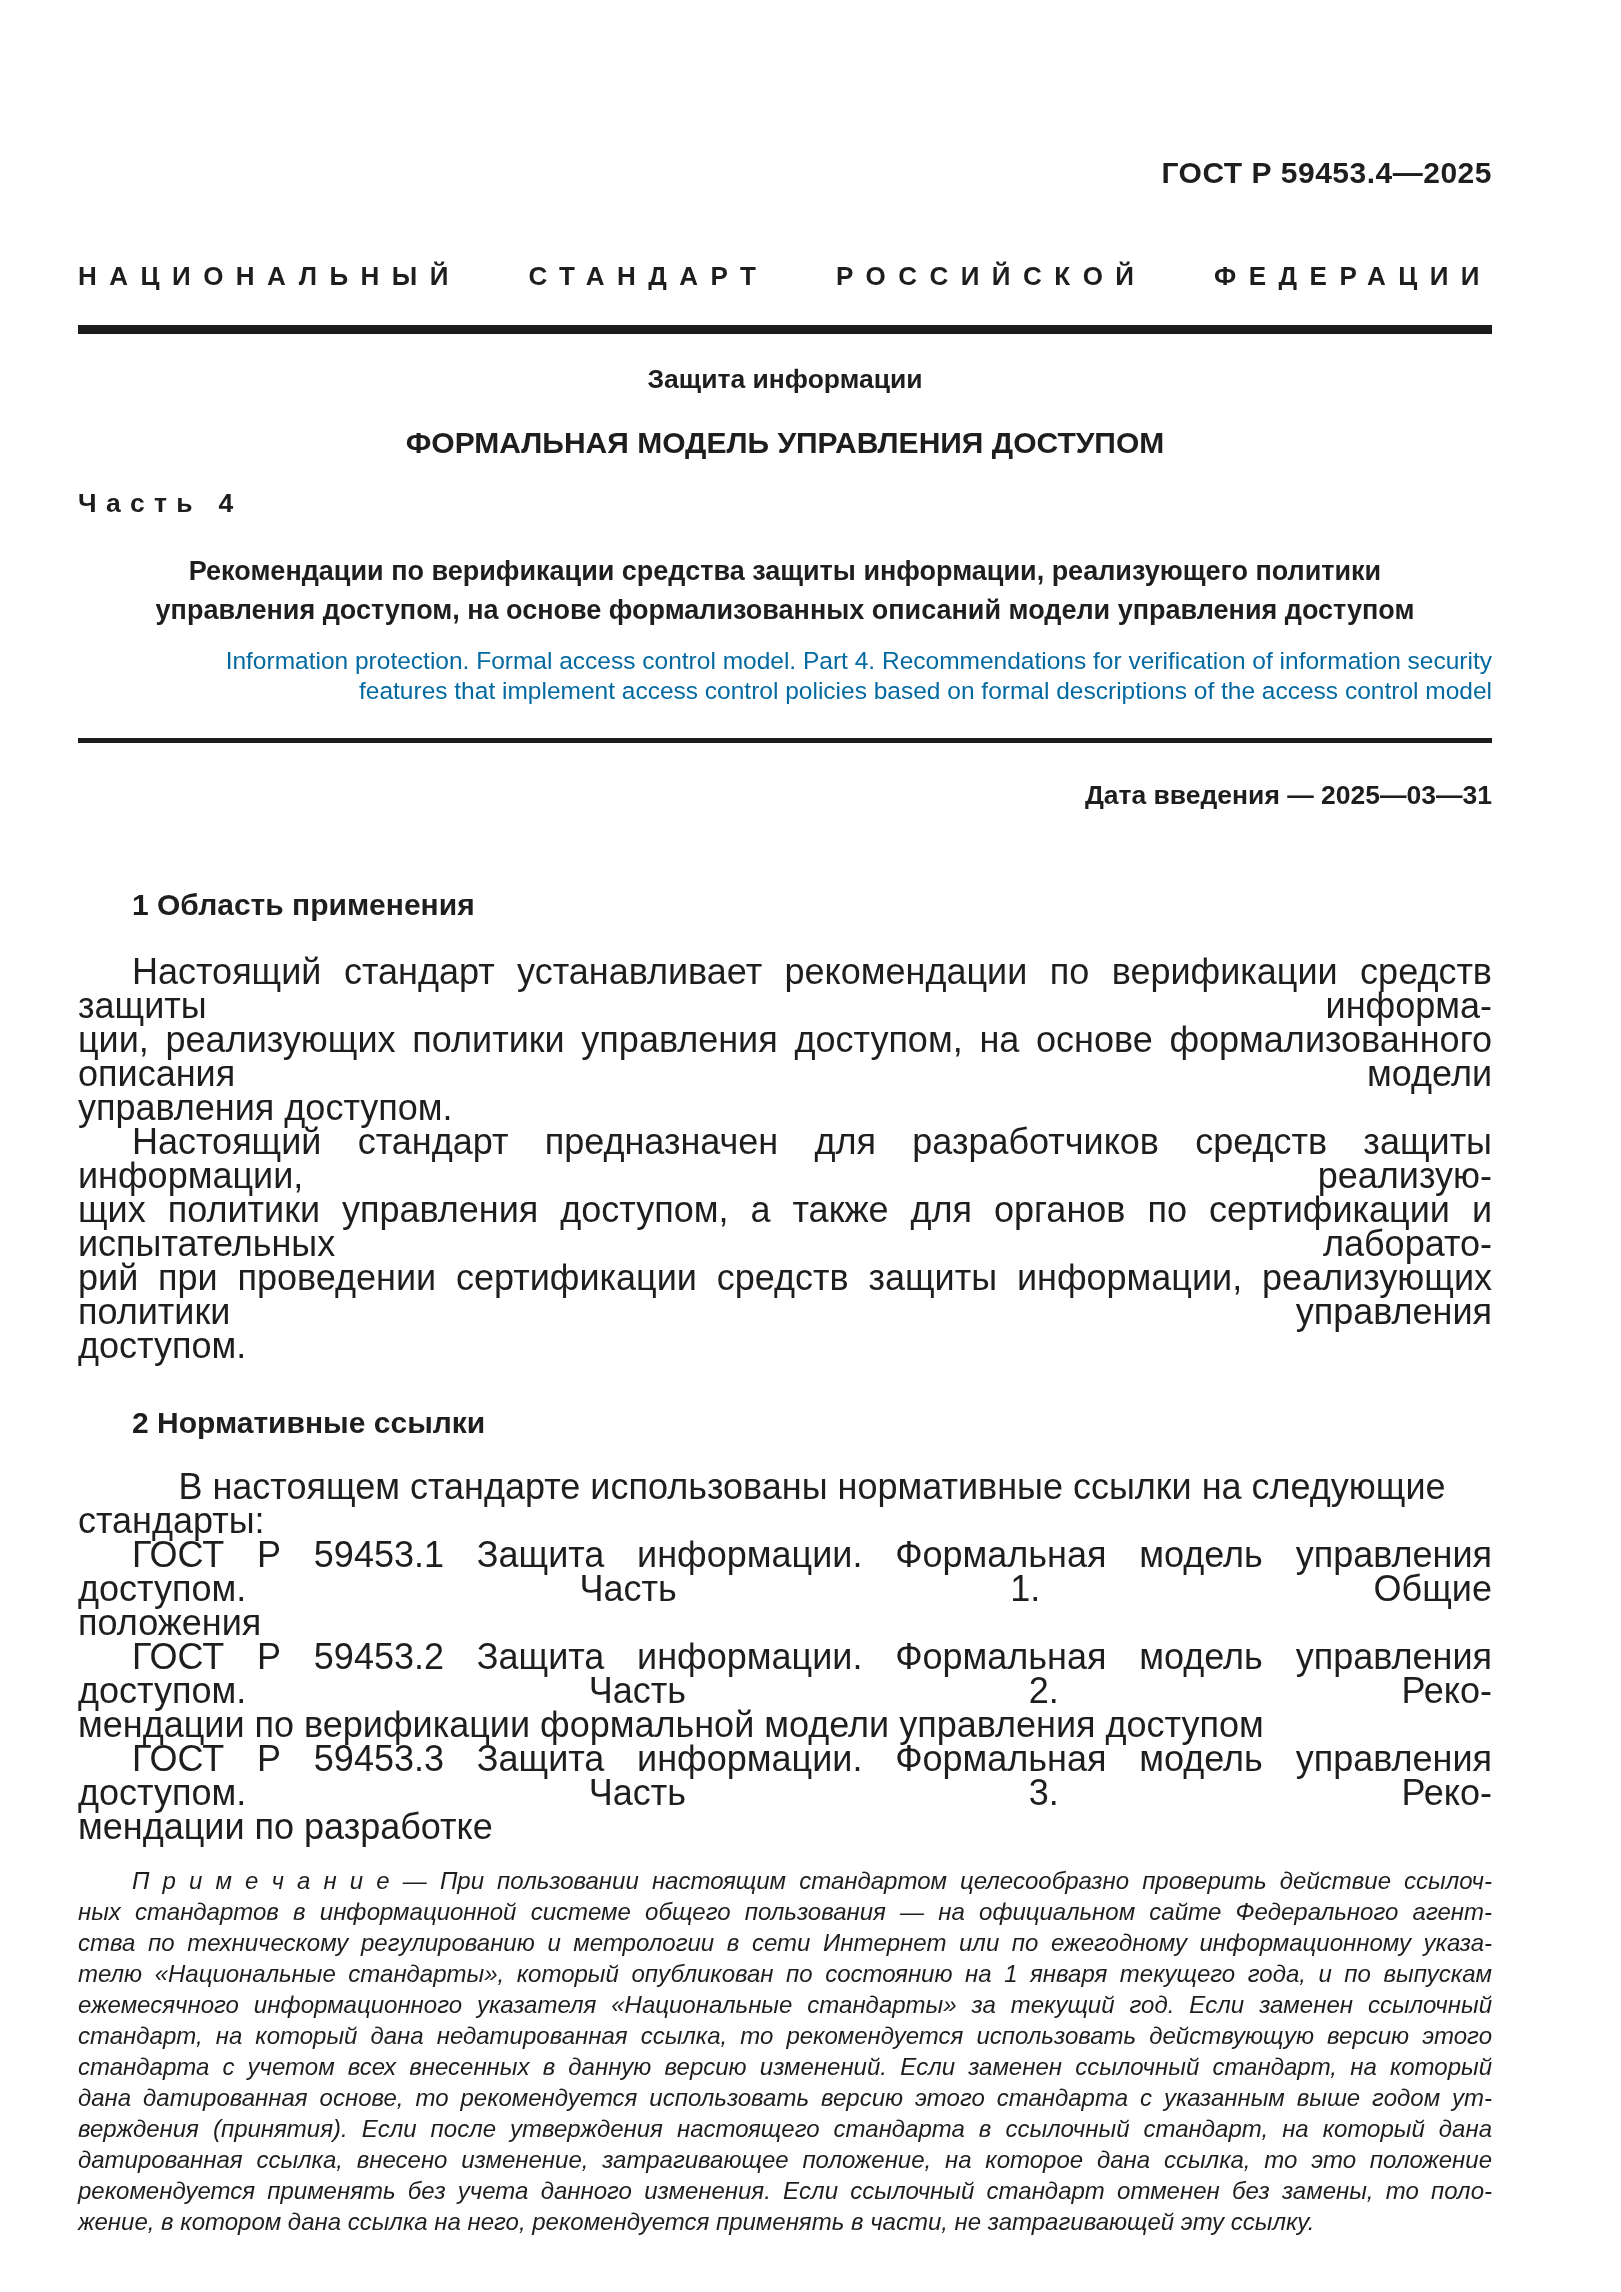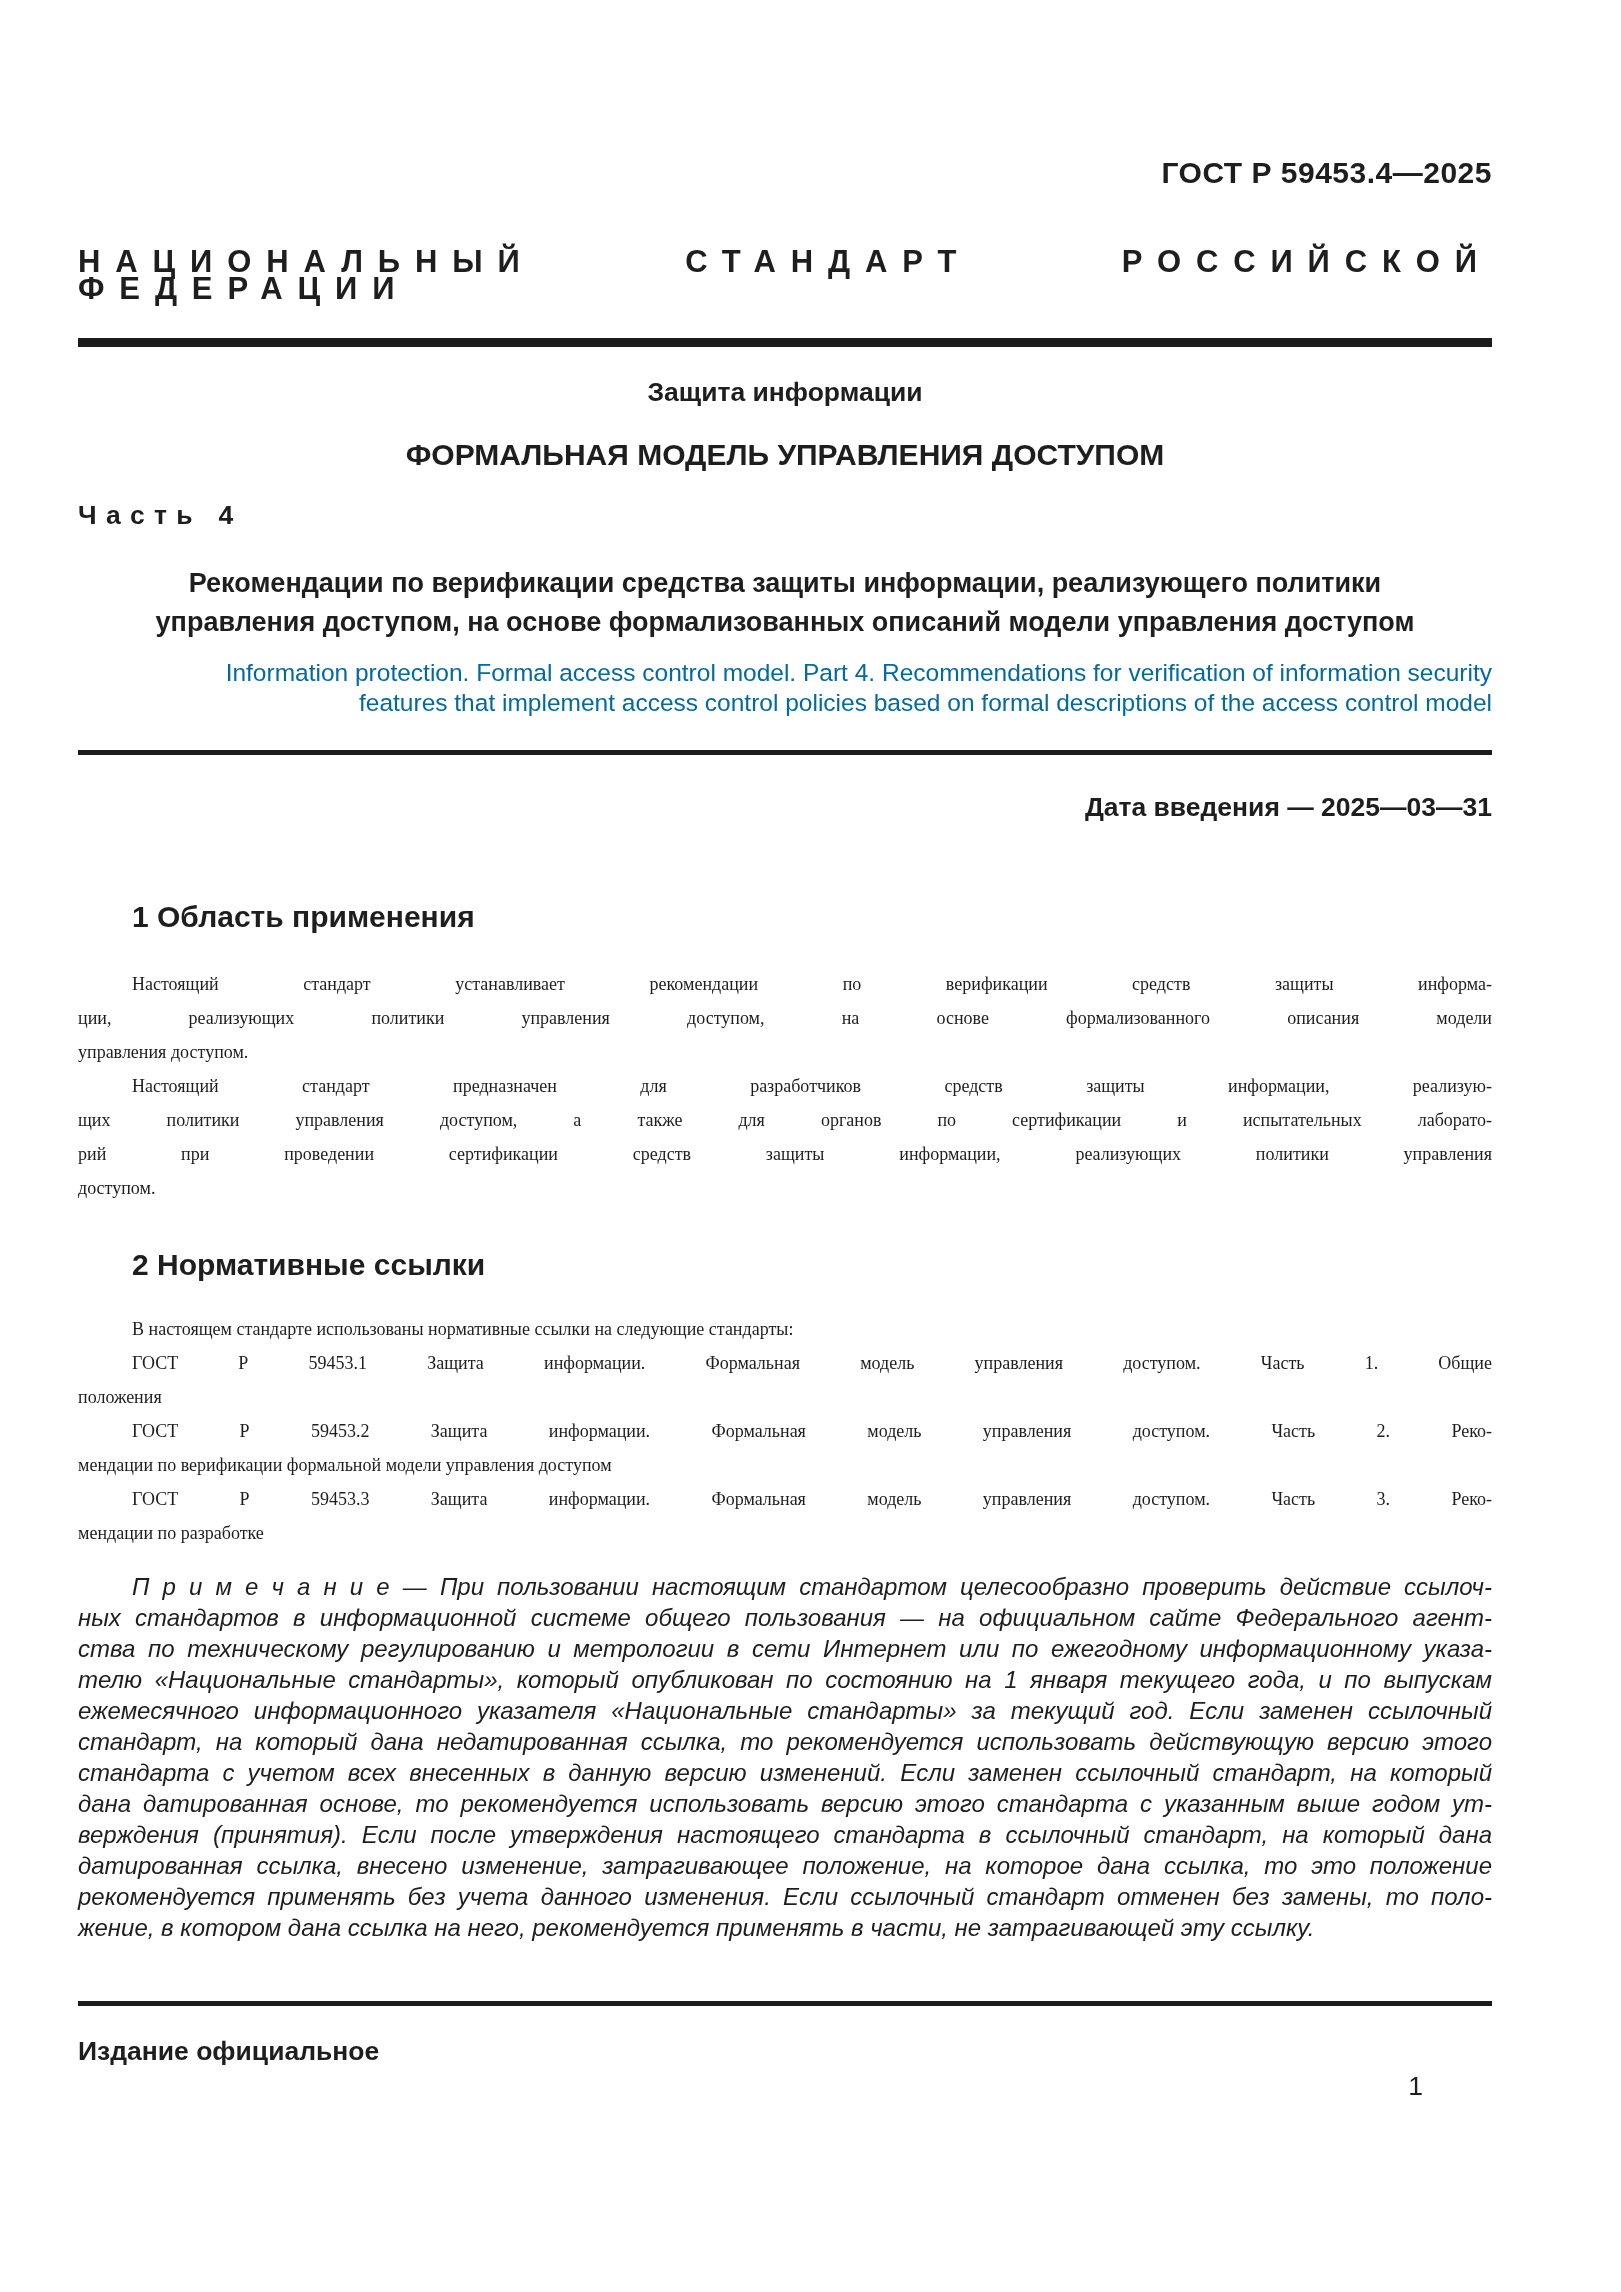--- a/index.html
+++ b/index.html
@@ -23,22 +23,22 @@
   
   .doc-code {
     padding-top: 157px;
     font-size: 30px;
     line-height: 32px;
     font-weight: bold;
     text-align: right;
     letter-spacing: 0.5px;
   }
   .standard-type {
-    margin-top: 59px;
-    font-size: 31px;
+    margin-top: 74px;
+    font-size: 26px;
     line-height: 27.4px;
     font-weight: bold;
     letter-spacing: 0.48em;
     text-align: justify;
     text-align-last: justify;
   }
   .rule { background: #1c1c1c; }
   .rule-thick { margin-top: 35px; height: 8.8px; }
   .rule-thin  { margin-top: 32px; height: 4.9px; }
   .rule-footer{ margin-top: 58px; height: 4.9px; }
@@ -92,23 +92,22 @@
     margin: 12px;
     margin-left: 54px;
     font-size: 30px;
     line-height: 32px;
     font-weight: bold;
   }
   .sec-h-1 { margin-top: 80px; margin-bottom: 34px; }
   .sec-h-2 { margin-top: 44px; margin-bottom: 31px; }
 
   .body-text {
-    font-size: 18px;
+    font-size: 36px;
     line-height: 34px;
-    font-family: Liberation Serif, serif;
   }
   .note-text {
     margin-top: 20.6px;
     font-size: 24px;
     line-height: 31px;
     font-style: italic;
   }
   .ln {
     text-align: justify;
     text-align-last: justify;

